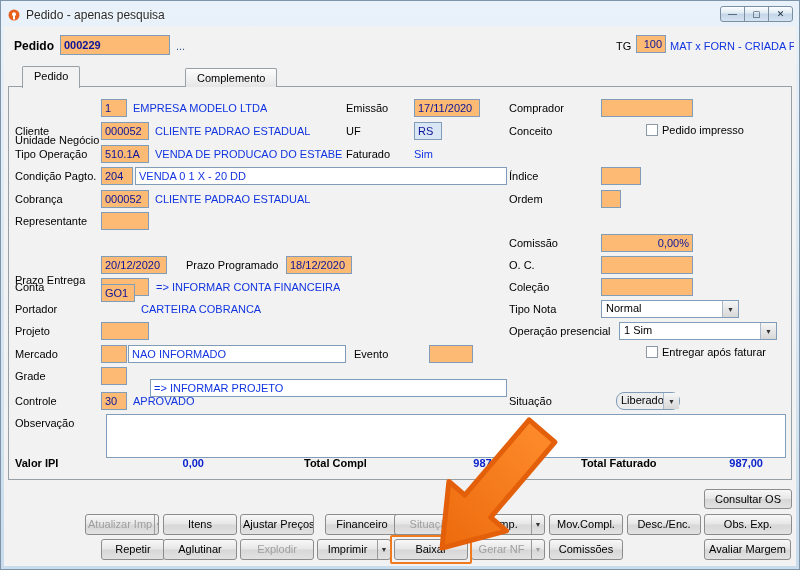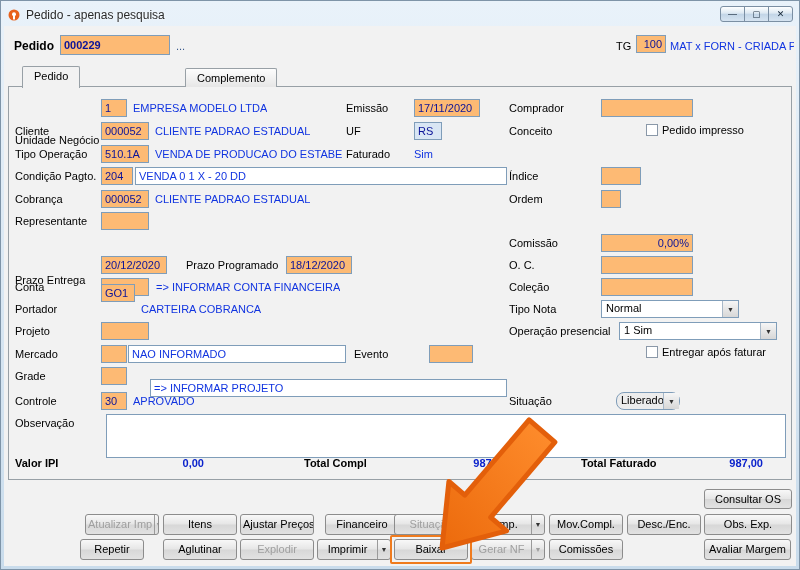--- a/index.html
+++ b/index.html
@@ -246,21 +246,21 @@
     <div class="btn" style="left:545px; top:488px; width:74px;">
       <span class="bl">Mov.Compl.</span>
     </div>
     <div class="btn" style="left:623px; top:488px; width:74px;">
       <span class="bl">Desc./Enc.</span>
     </div>
     <div class="btn" style="left:700px; top:488px; width:88px;">
       <span class="bl">Obs. Exp.</span>
     </div>
 
-    <div class="btn" style="left:76px; top:513px; width:64px;">
+    <div class="btn" style="left:97px; top:513px; width:64px;">
       <span class="bl">Repetir</span>
     </div>
     <div class="btn" style="left:159px; top:513px; width:74px;">
       <span class="bl">Aglutinar</span>
     </div>
     <div class="btn disabled" style="left:236px; top:513px; width:74px;">
       <span class="bl">Explodir</span>
     </div>
     <div class="btn" style="left:313px; top:513px; width:74px;">
       <span class="bl">Imprimir</span>

